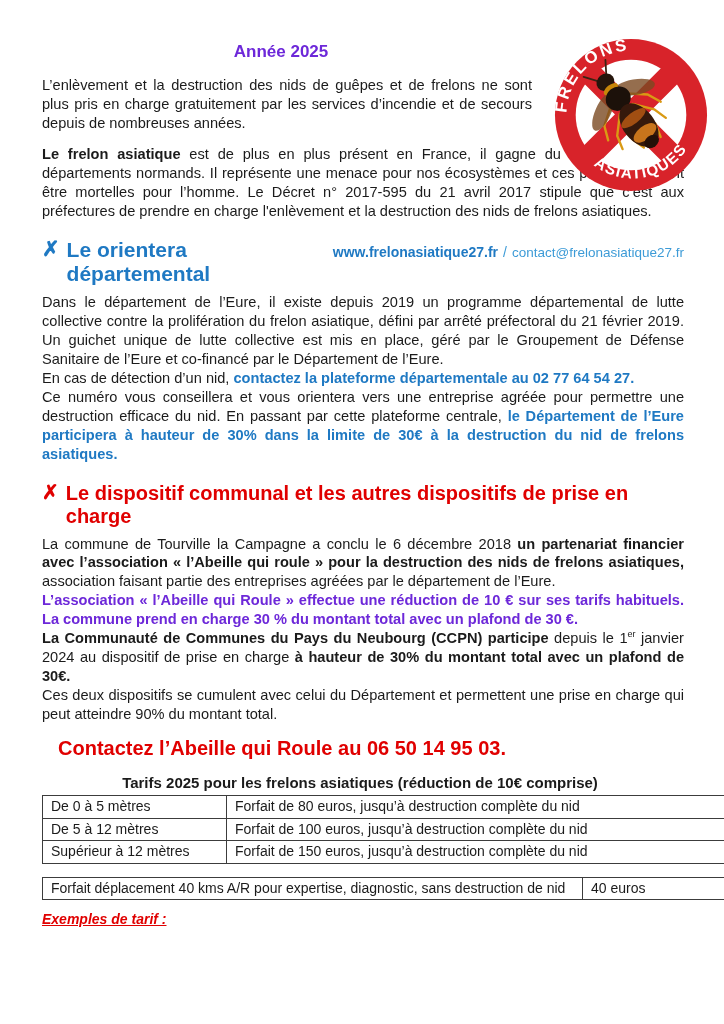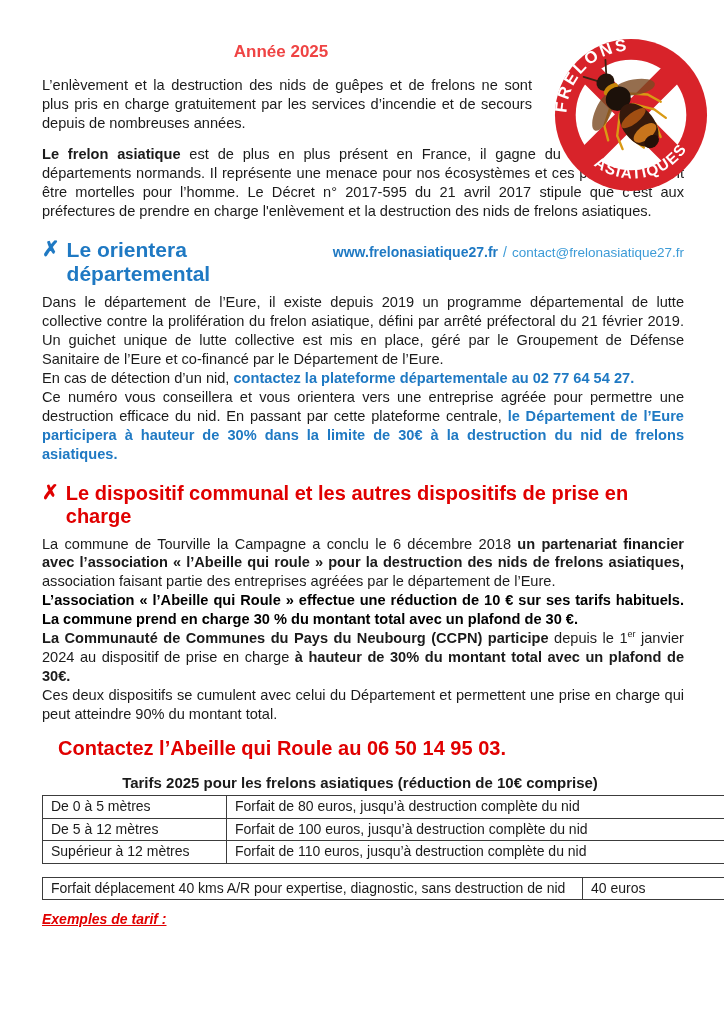--- a/index.html
+++ b/index.html
@@ -12,32 +12,32 @@
     overflow:hidden;
   }
   .page{padding:42px 40px 0 42px;position:relative;}
 
   
   .header-block{width:478px;text-align:center;margin-bottom:14px;}
   .doc-title{
     font-size:33px;font-weight:bold;letter-spacing:-0.5px;
     white-space:nowrap;color:#111;margin:0 0 4px 0;
   }
-  .doc-subtitle{font-size:17px;font-weight:bold;color:#ef4444;}
+  .doc-subtitle{font-size:17px;font-weight:bold;color:#6d28d9;}
 
   .logo-wrap{position:absolute;top:36px;right:14px;width:158px;height:158px;}
 
   
   p{margin:0;font-size:14.6px;line-height:1.3;text-align:justify;}
   .narrow{width:490px;}
   .mb-sm{margin-bottom:12px;}
   .mb-md{margin-bottom:17px;}
   .b{font-weight:bold;}
   .blue{color:#1f79c3;font-weight:bold;}
-  .red-b{color:#000000;font-weight:bold;}
+  .red-b{color:#6d28d9;font-weight:bold;}
   sup.er{font-size:9px;vertical-align:super;line-height:0;}
 
   
   .sec-head{display:flex;align-items:baseline;margin:2px 0 7px 0;}
   .marker{font-weight:bold;font-size:15px;margin-right:7px;position:relative;top:-1px;}
   .h-blue{color:#1f79c3;font-size:21px;font-weight:bold;}
   .h-red{color:#e00000;font-size:20px;font-weight:bold;}
   .head-links{margin-left:26px;font-size:14px;}
   .site-link{color:#1f79c3;font-weight:bold;text-decoration:none;}
   .link-sep{color:#3d9bd7;margin:0 5px;font-weight:normal;}
@@ -156,21 +156,21 @@
       <tr>
         <td>De 0 à 5 mètres</td>
         <td>Forfait de 80 euros, jusqu’à destruction complète du nid</td>
       </tr>
       <tr>
         <td>De 5 à 12 mètres</td>
         <td>Forfait de 100 euros, jusqu’à destruction complète du nid</td>
       </tr>
       <tr>
         <td>Supérieur à 12 mètres</td>
-        <td>Forfait de 110 euros, jusqu’à destruction complète du nid</td>
+        <td>Forfait de 150 euros, jusqu’à destruction complète du nid</td>
       </tr>
     </tbody>
   </table>
 
   <table class="travel">
     <colgroup>
         <col class="c1">
         <col>
       </colgroup>
     <tbody>

